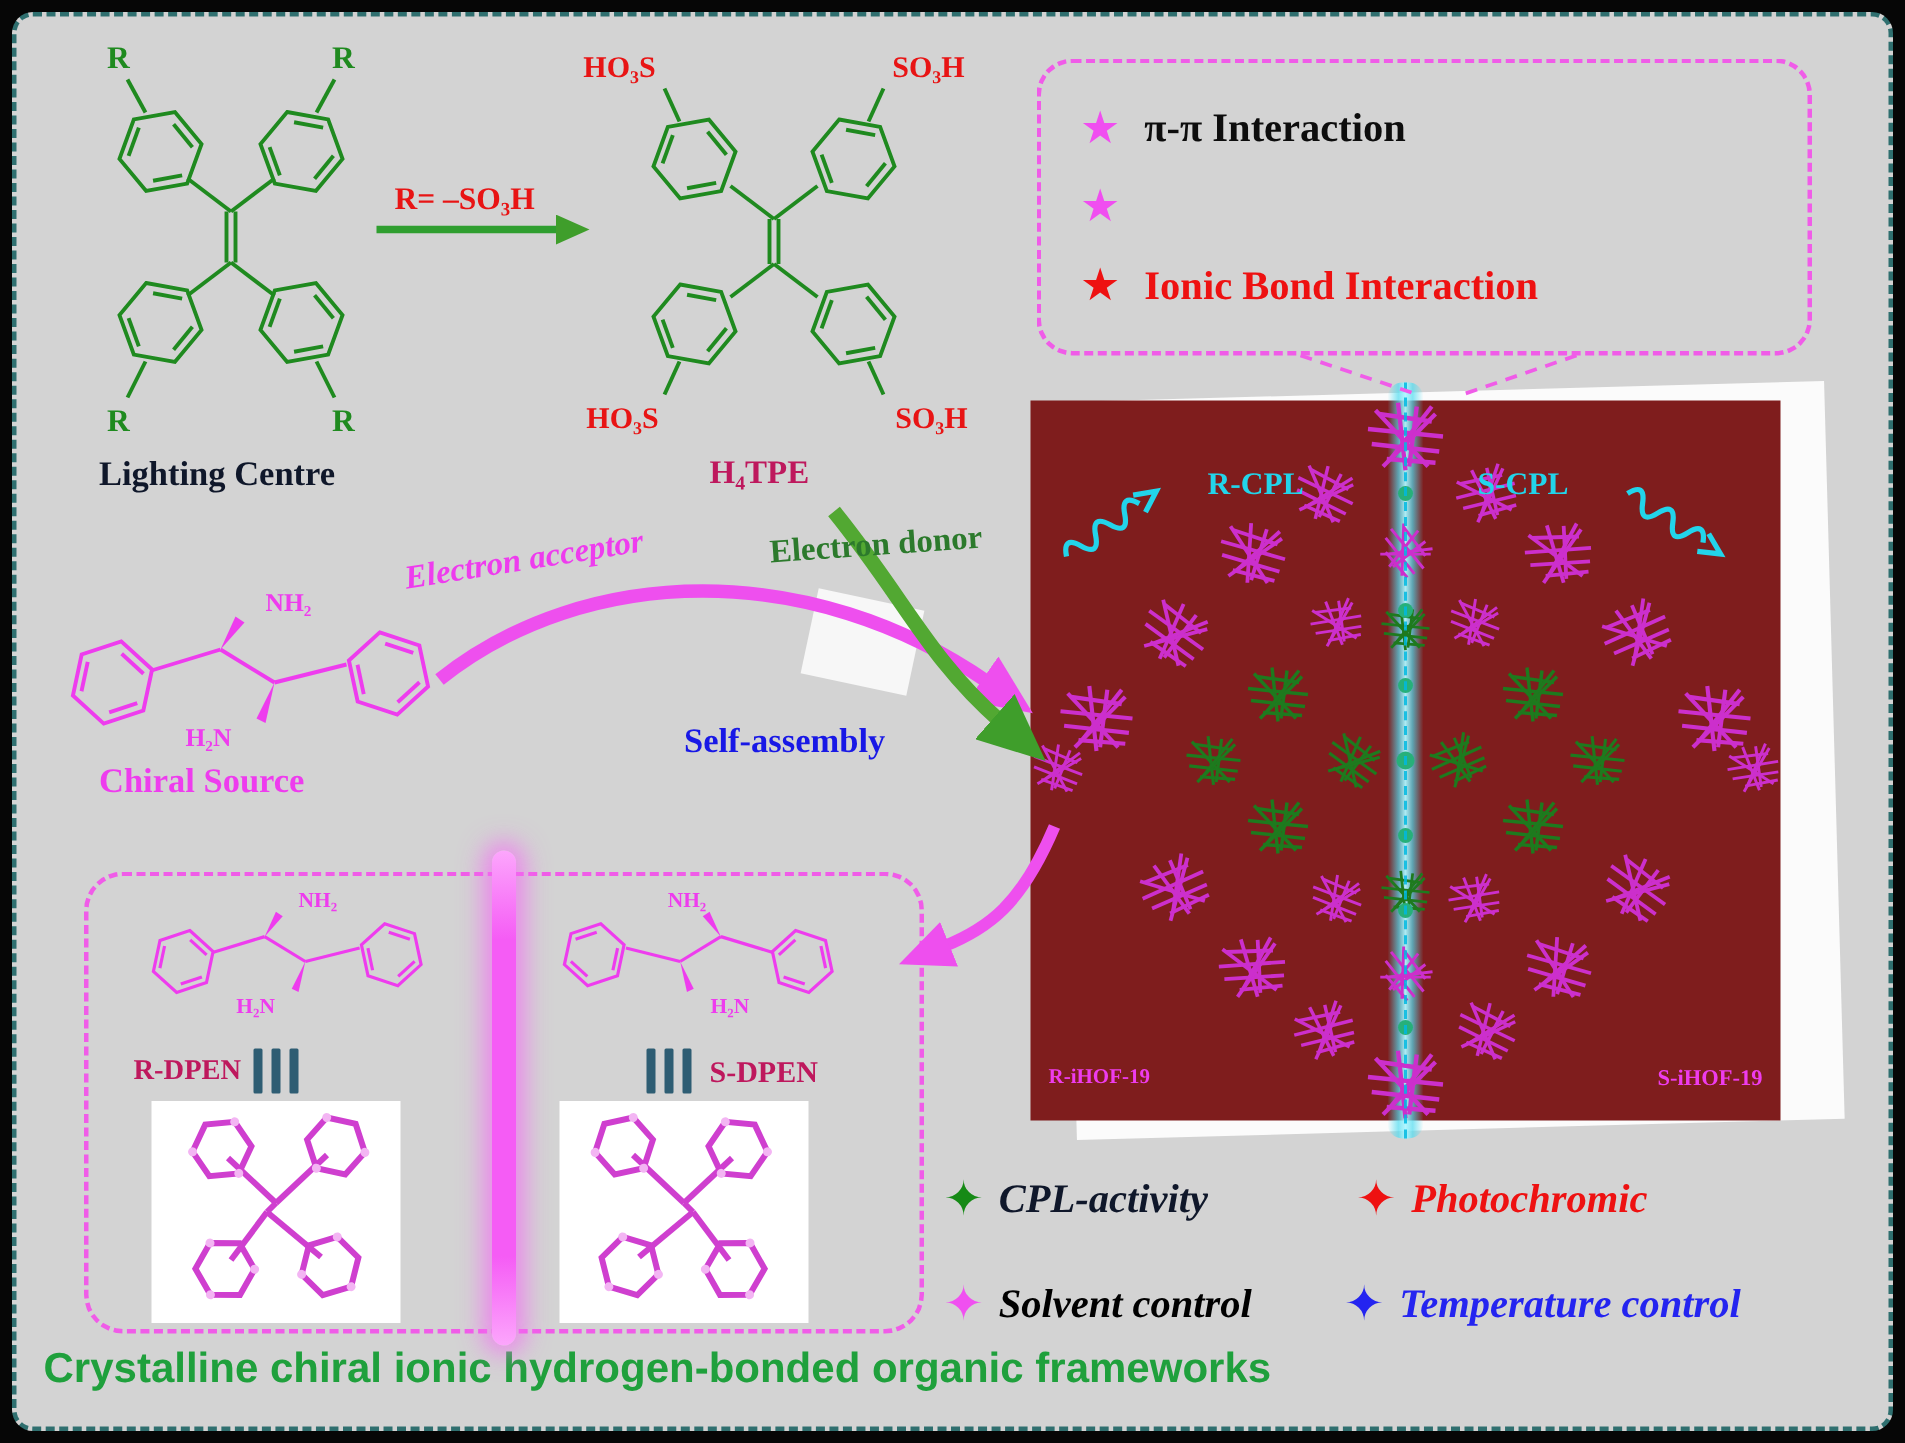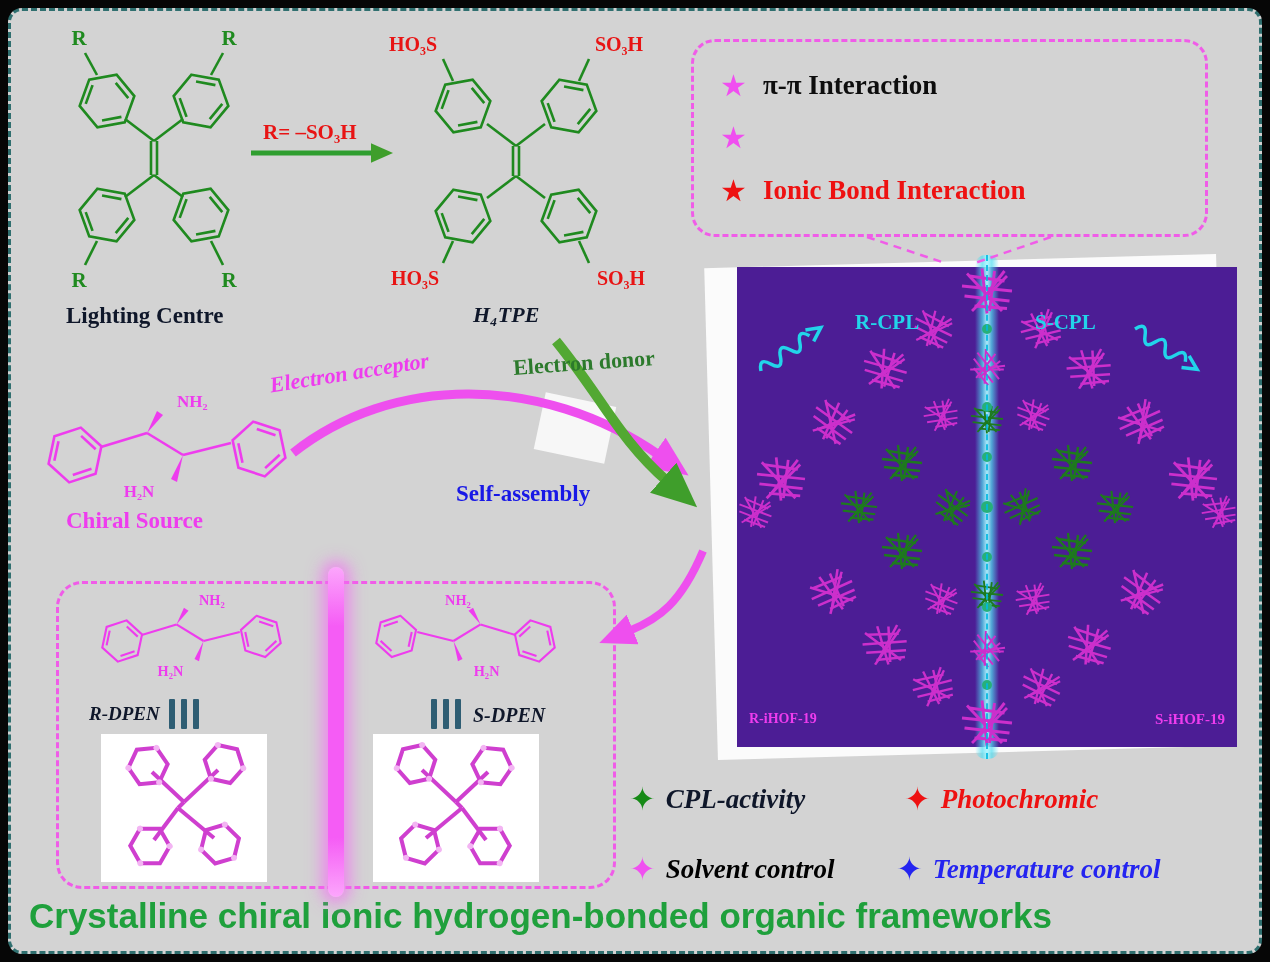--- a/index.html
+++ b/index.html
@@ -12,38 +12,38 @@
   .txt { position:absolute; font-weight:bold; white-space:nowrap; line-height:1.1; }
   .italic { font-style:italic; }
   .sans { font-family:"Liberation Sans", sans-serif; }
 
   .c-green   { color:#0f172a; }
   .c-dgreen  { color:#2c7a2c; }
   .c-magenta { color:#ee3cee; }
   .c-red     { color:#e81414; }
   .c-cyan    { color:#22d4ea; }
   .c-blue    { color:#1818e6; }
-  .c-black   { color:#0f172a;font-style:italic; }
+  .c-black   { color:#be185d; }
 
   svg text { font-family:"Liberation Serif", serif; font-weight:bold; }
   .t-green   { fill:#1f8a1f; }
   .t-red     { fill:#e81414; }
   .t-magenta { fill:#ee3cee; }
   .hdot { fill:#f3b5f3; stroke:none; }
 
   .interactions-box { left:680px; top:28px; width:517px; height:198px; z-index:2;
     border:3px dashed #f05ce8; border-radius:24px; display:flex; flex-direction:column;
     justify-content:space-evenly; padding:6px 26px; }
   .int-row { display:flex; align-items:center; gap:16px; }
   .int-star { font-size:30px; line-height:1; color:#f04ef0; }
   .int-label { font-size:27px; font-weight:bold; color:#0d0d0d; }
 
   .crystal-backing { left:700px; top:250px; width:512px; height:492px;
     background:#fbfbfb; transform:rotate(-1.6deg); }
-  .crystal-box { left:726px; top:256px; width:500px; height:480px; background:#4c1d95; }
+  .crystal-box { left:676px; top:256px; width:500px; height:480px; background:#7f1d1d; }
   .beam { position:absolute; left:238px; top:-12px; width:24px; height:504px; border-radius:10px;
     background:linear-gradient(90deg, rgba(80,220,240,0), rgba(80,220,240,.7) 30%,
       rgba(175,246,255,.95) 50%, rgba(80,220,240,.7) 70%, rgba(80,220,240,0)); }
   .beam-dash { position:absolute; left:249px; top:-12px; height:504px; width:0;
     border-left:2px dashed rgba(0,185,225,.85); }
 
   .enantiomer-box { left:45px; top:570px; width:560px; height:308px;
     border:3px dashed #f05ce8; border-radius:26px; }
   .divider { left:317px; top:556px; width:16px; height:330px; border-radius:8px; z-index:3;
     background:linear-gradient(180deg,#fca6fc,#f55cf5 18%,#f55cf5 82%,#fca6fc);
@@ -335,16 +335,16 @@
   </div>
   <div class="prop" style="left:618px;top:842px">
     <span class="prop-star" style="color:#f050f0">✦</span>
     <span class="prop-label" style="color:#000000">Solvent control</span>
   </div>
   <div class="prop" style="left:885px;top:842px">
     <span class="prop-star" style="color:#2424f0">✦</span>
     <span class="prop-label" style="color:#2424f0">Temperature control</span>
   </div>
 
-  <div class="txt sans" style="left:18px;top:886px;font-size:35px;color:#1fa03c">Crystalline chiral ionic hydrogen-bonded organic frameworks</div>
+  <div class="txt sans" style="left:18px;top:886px;font-size:28px;color:#1fa03c">Crystalline chiral ionic hydrogen-bonded organic frameworks</div>
 
 </div>
 </div>
 
 </body></html>

